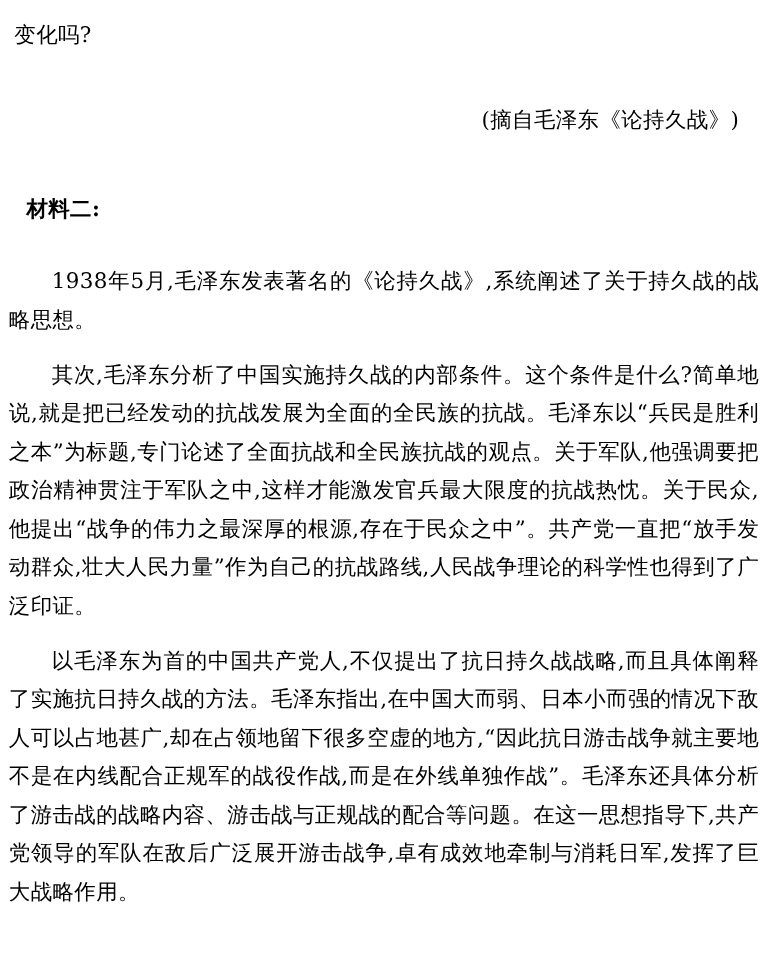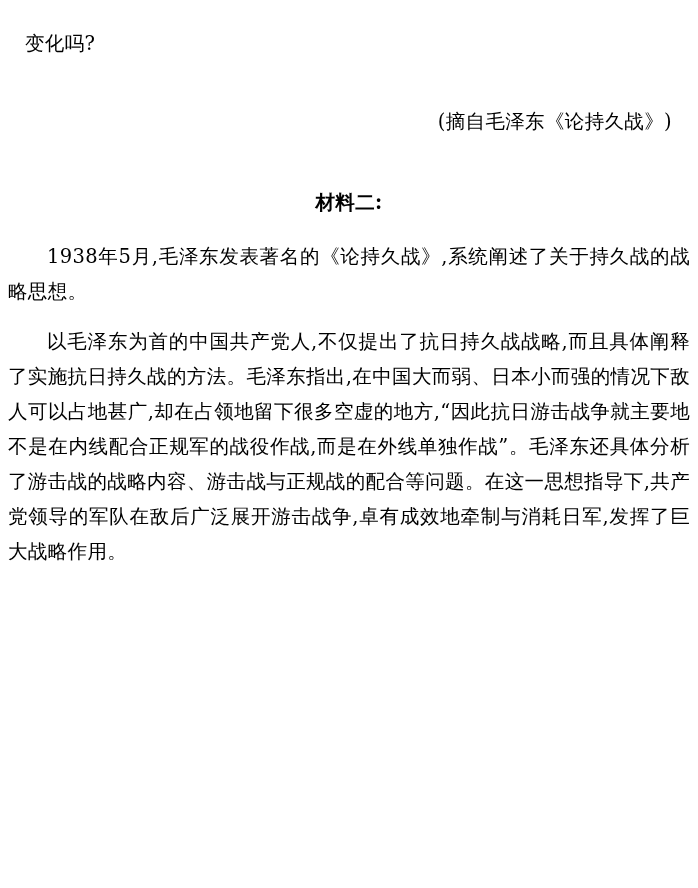--- a/index.html
+++ b/index.html
@@ -33,36 +33,36 @@
     letter-spacing: 0.35px;
     text-align: justify;
     text-justify: inter-character;
     font-family: "DejaVu Serif", "Liberation Serif", serif;
     font-weight: 400;
     white-space: normal;
     word-break: break-all;
   }
 
   .lead-line {
-    margin: 17px;
+    margin: 5px;
     padding-top: 9px;
   }
 
   .attribution {
     margin: 16px;
     padding-top: 26px;
     text-align: right;
     padding-right: 2px;
   }
 
   .section-heading {
-    margin: 4px;
+    margin: 16px;
     padding-top: 30px;
     font-weight: 700;
-    text-align: center;
+    text-align: left;
   }
 
   .body-para {
     margin: 0;
     padding-top: 15px;
     text-indent: 2em;
   }
 </style>
 </head>
 <body>
@@ -71,16 +71,17 @@
 
   <p class="cjk lead-line">变化吗?</p>
 
   <p class="cjk attribution">(摘自毛泽东《论持久战》)</p>
 
   <p class="cjk section-heading">材料二:</p>
 
   <p class="cjk body-para">1938年5月,毛泽东发表著名的《论持久战》,系统阐述了关于持久战的战略思想。</p>
 
 
+  <p class="cjk body-para">其次,毛泽东分析了中国实施持久战的内部条件。这个条件是什么?简单地说,就是把已经发动的抗战发展为全面的全民族的抗战。毛泽东以“兵民是胜利之本”为标题,专门论述了全面抗战和全民族抗战的观点。关于军队,他强调要把政治精神贯注于军队之中,这样才能激发官兵最大限度的抗战热忱。关于民众,他提出“战争的伟力之最深厚的根源,存在于民众之中”。共产党一直把“放手发动群众,壮大人民力量”作为自己的抗战路线,人民战争理论的科学性也得到了广泛印证。</p>
 
   <p class="cjk body-para">以毛泽东为首的中国共产党人,不仅提出了抗日持久战战略,而且具体阐释了实施抗日持久战的方法。毛泽东指出,在中国大而弱、日本小而强的情况下敌人可以占地甚广,却在占领地留下很多空虚的地方,“因此抗日游击战争就主要地不是在内线配合正规军的战役作战,而是在外线单独作战”。毛泽东还具体分析了游击战的战略内容、游击战与正规战的配合等问题。在这一思想指导下,共产党领导的军队在敌后广泛展开游击战争,卓有成效地牵制与消耗日军,发挥了巨大战略作用。</p>
 
 </div>
 
 </body></html>

